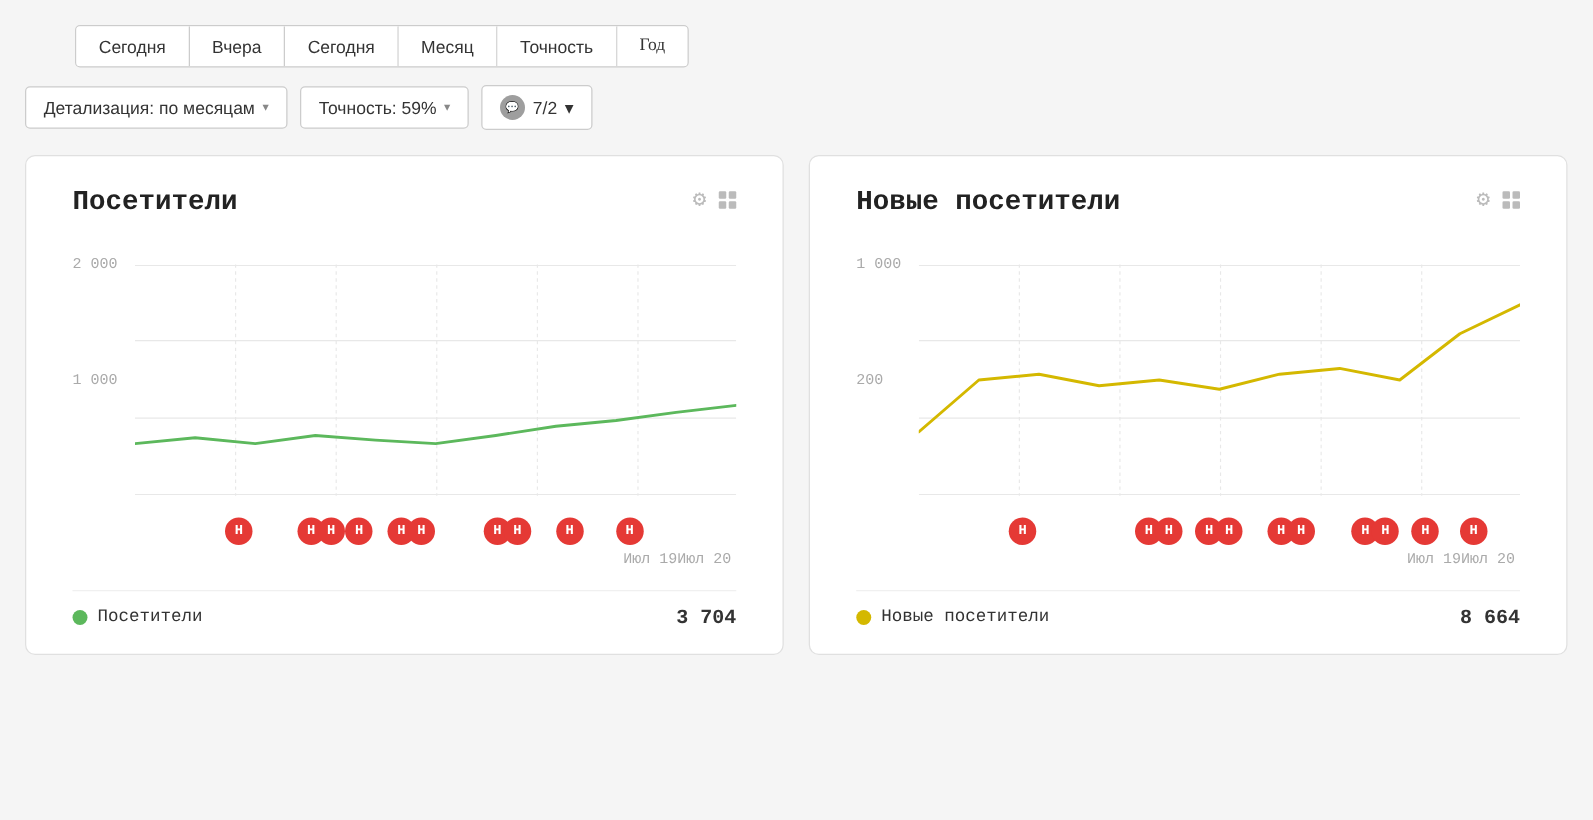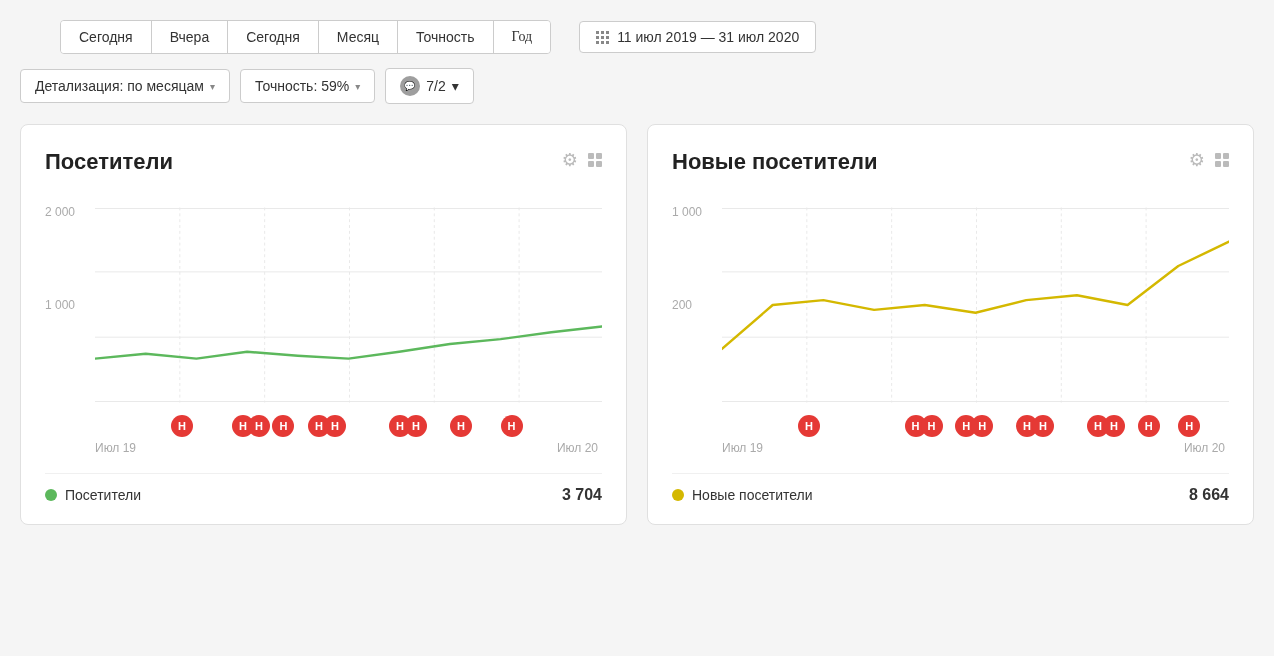--- a/index.html
+++ b/index.html
@@ -6,22 +6,22 @@
     body {
       font-family: Arial, sans-serif;
       background: #f5f5f5;
       padding: 20px;
       width: 1274px;
       min-height: 656px;
     }
 
     .toolbar {
       display: flex;
-      align-items: center;
-      gap: 20px;
+      align-items: flex-end;
+      gap: 0;
       margin-bottom: 14px;
       flex-wrap: wrap;
       padding-left: 40px;
     }
 
     .period-btns {
       display: flex;
       gap: 0;
       border: 1.5px solid #ccc;
       border-radius: 4px;
@@ -89,24 +89,25 @@
 
     .charts-row {
       display: flex;
       gap: 20px;
     }
 
     .chart-card {
       background: #fff;
       border: 1px solid #e0e0e0;
       border-radius: 8px;
-      padding: 24px 24px 20px;
+      padding: 24px 37px 20px;
       flex: 1;
       min-height: 400px;
       position: relative;
+      font-family: Liberation Mono, monospace;
     }
 
     .chart-header {
       display: flex;
       justify-content: space-between;
       align-items: flex-start;
       margin-bottom: 30px;
     }
 
     .chart-title {
@@ -127,21 +128,21 @@
       cursor: pointer;
     }
 
     .axis-label {
       font-size: 12px;
       color: #aaa;
     }
 
     .x-axis {
       display: flex;
-      justify-content: space-between;
+      justify-content: flex-end;
       padding: 0 4px;
       margin-top: 4px;
     }
 
     .chart-legend {
       display: flex;
       align-items: center;
       justify-content: space-between;
       margin-top: 18px;
       padding-top: 12px;
@@ -177,34 +178,20 @@
 <div class="toolbar">
   <div class="period-btns">
     <button class="period-btn">Сегодня</button>
     <button class="period-btn">Вчера</button>
     <button class="period-btn">Сегодня</button>
     <button class="period-btn">Месяц</button>
     <button class="period-btn">Точность</button>
     <button class="period-btn">Год</button>
   </div>
 
-  <button class="date-range-btn">
-    <span style="display:inline-grid;grid-template-columns:repeat(3,3px);gap:2px;">
-      <span style="width:3px;height:3px;background:#888;display:block;"></span>
-      <span style="width:3px;height:3px;background:#888;display:block;"></span>
-      <span style="width:3px;height:3px;background:#888;display:block;"></span>
-      <span style="width:3px;height:3px;background:#888;display:block;"></span>
-      <span style="width:3px;height:3px;background:#888;display:block;"></span>
-      <span style="width:3px;height:3px;background:#888;display:block;"></span>
-      <span style="width:3px;height:3px;background:#888;display:block;"></span>
-      <span style="width:3px;height:3px;background:#888;display:block;"></span>
-      <span style="width:3px;height:3px;background:#888;display:block;"></span>
-    </span>
-    <span>11 июл 2019 — 31 июл 2020</span>
-  </button>
 </div>
 
 <div class="second-toolbar">
   <button class="dropdown-btn">
     <span>Детализация: по месяцам</span>
     <span class="chevron">▾</span>
   </button>
 
   <button class="dropdown-btn">
     <span>Точность: 59%</span>

